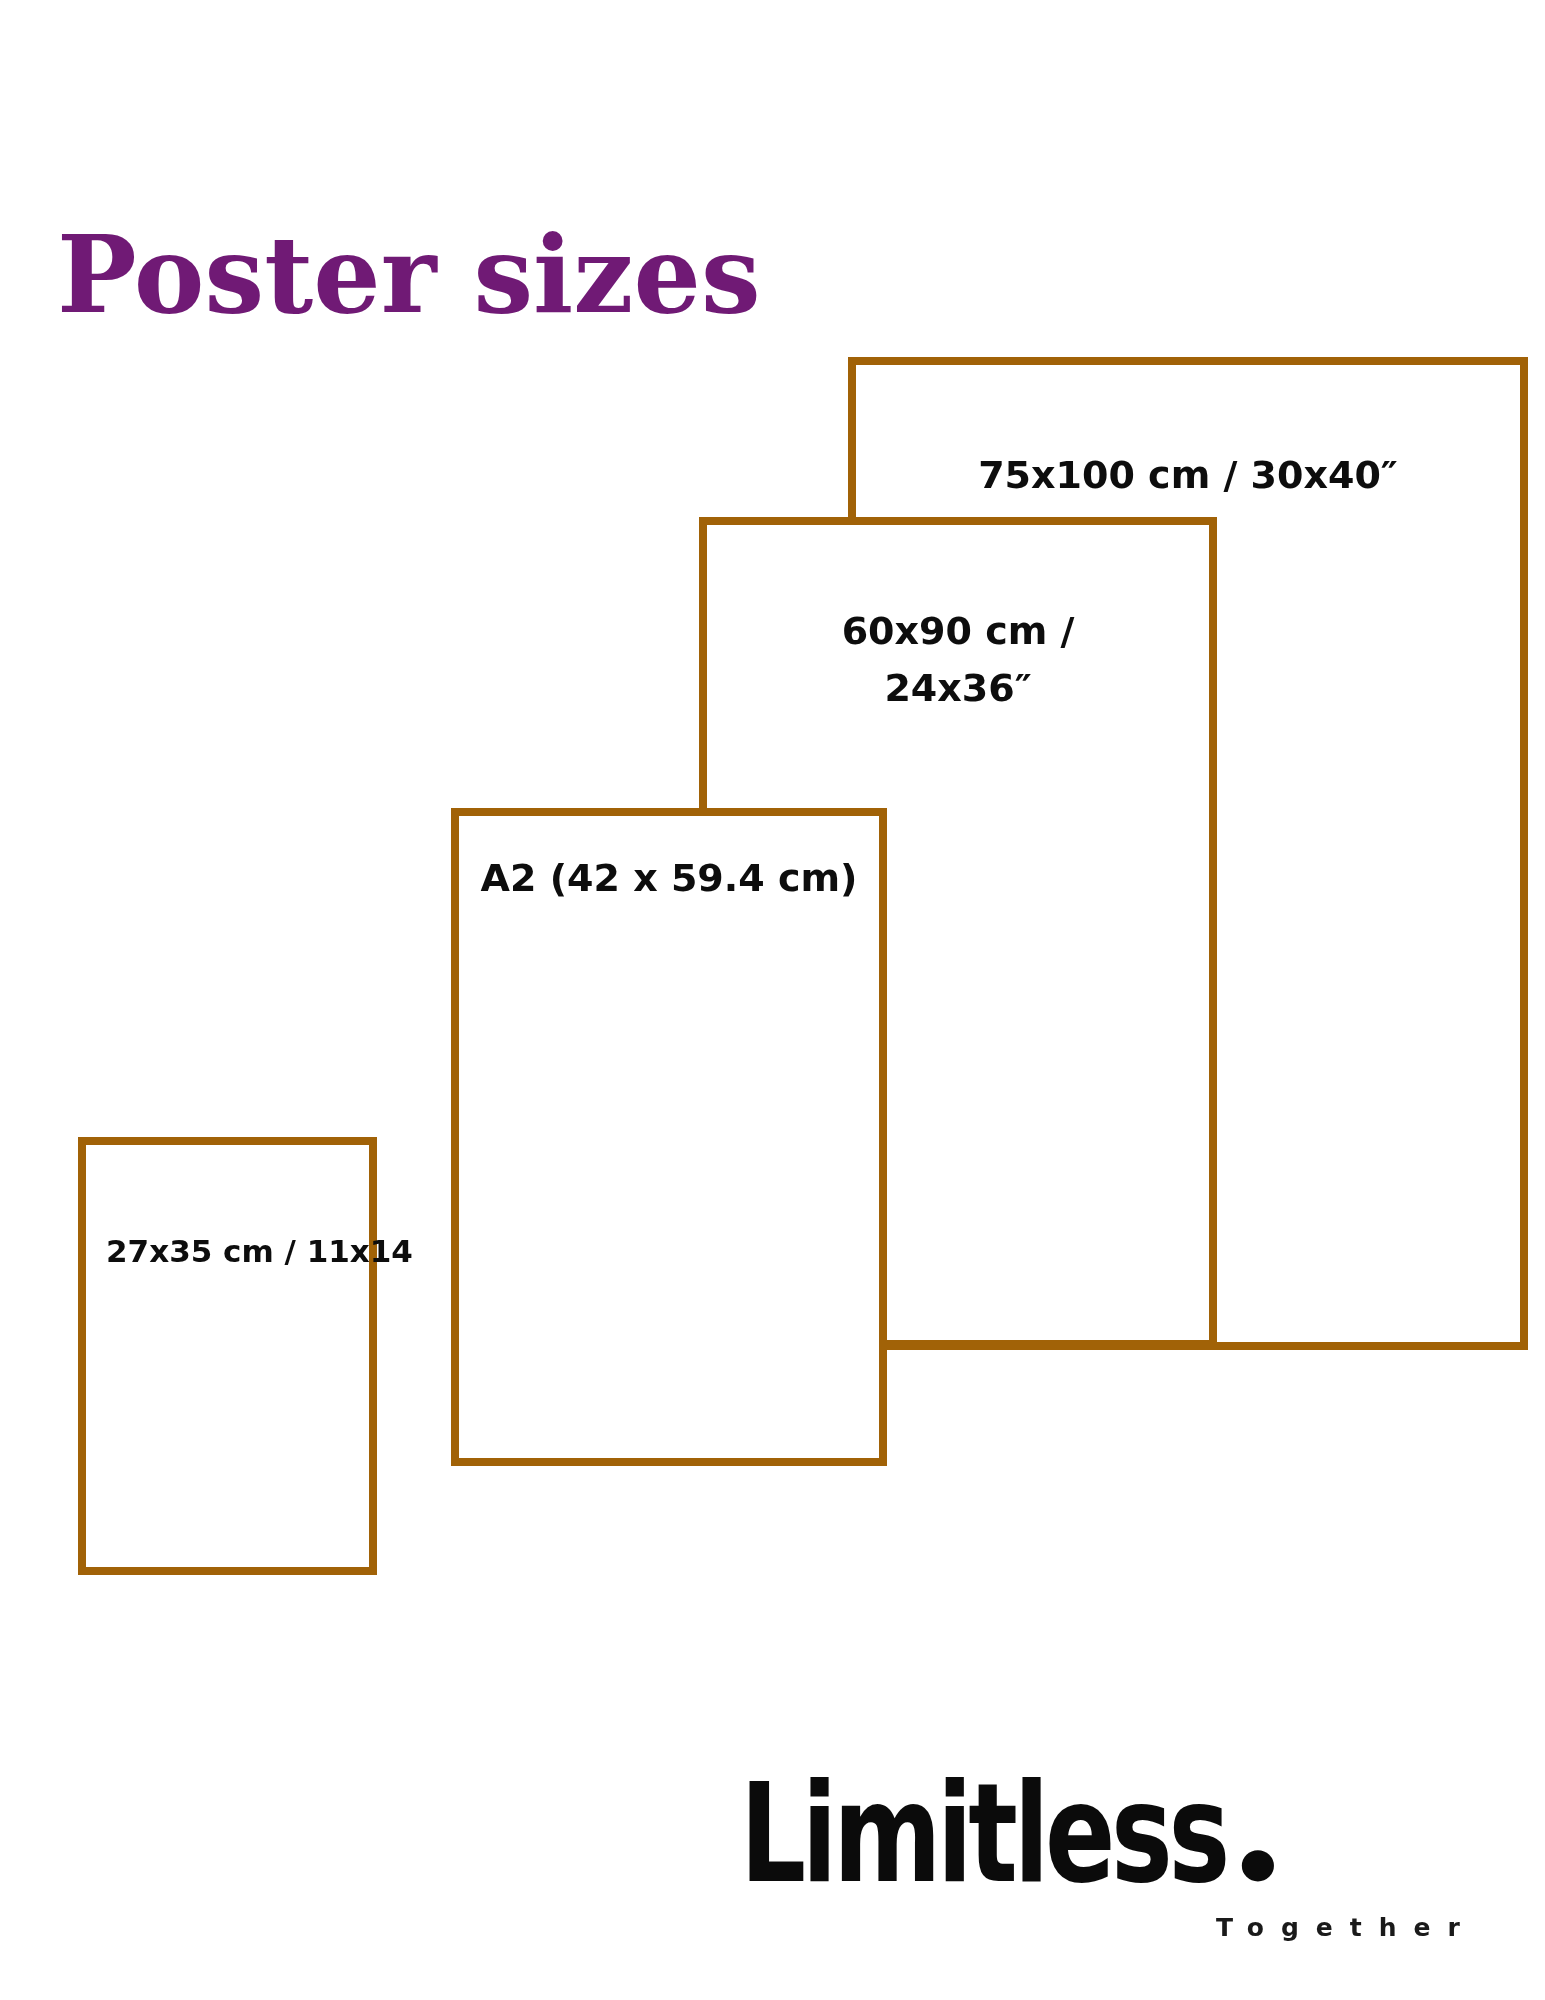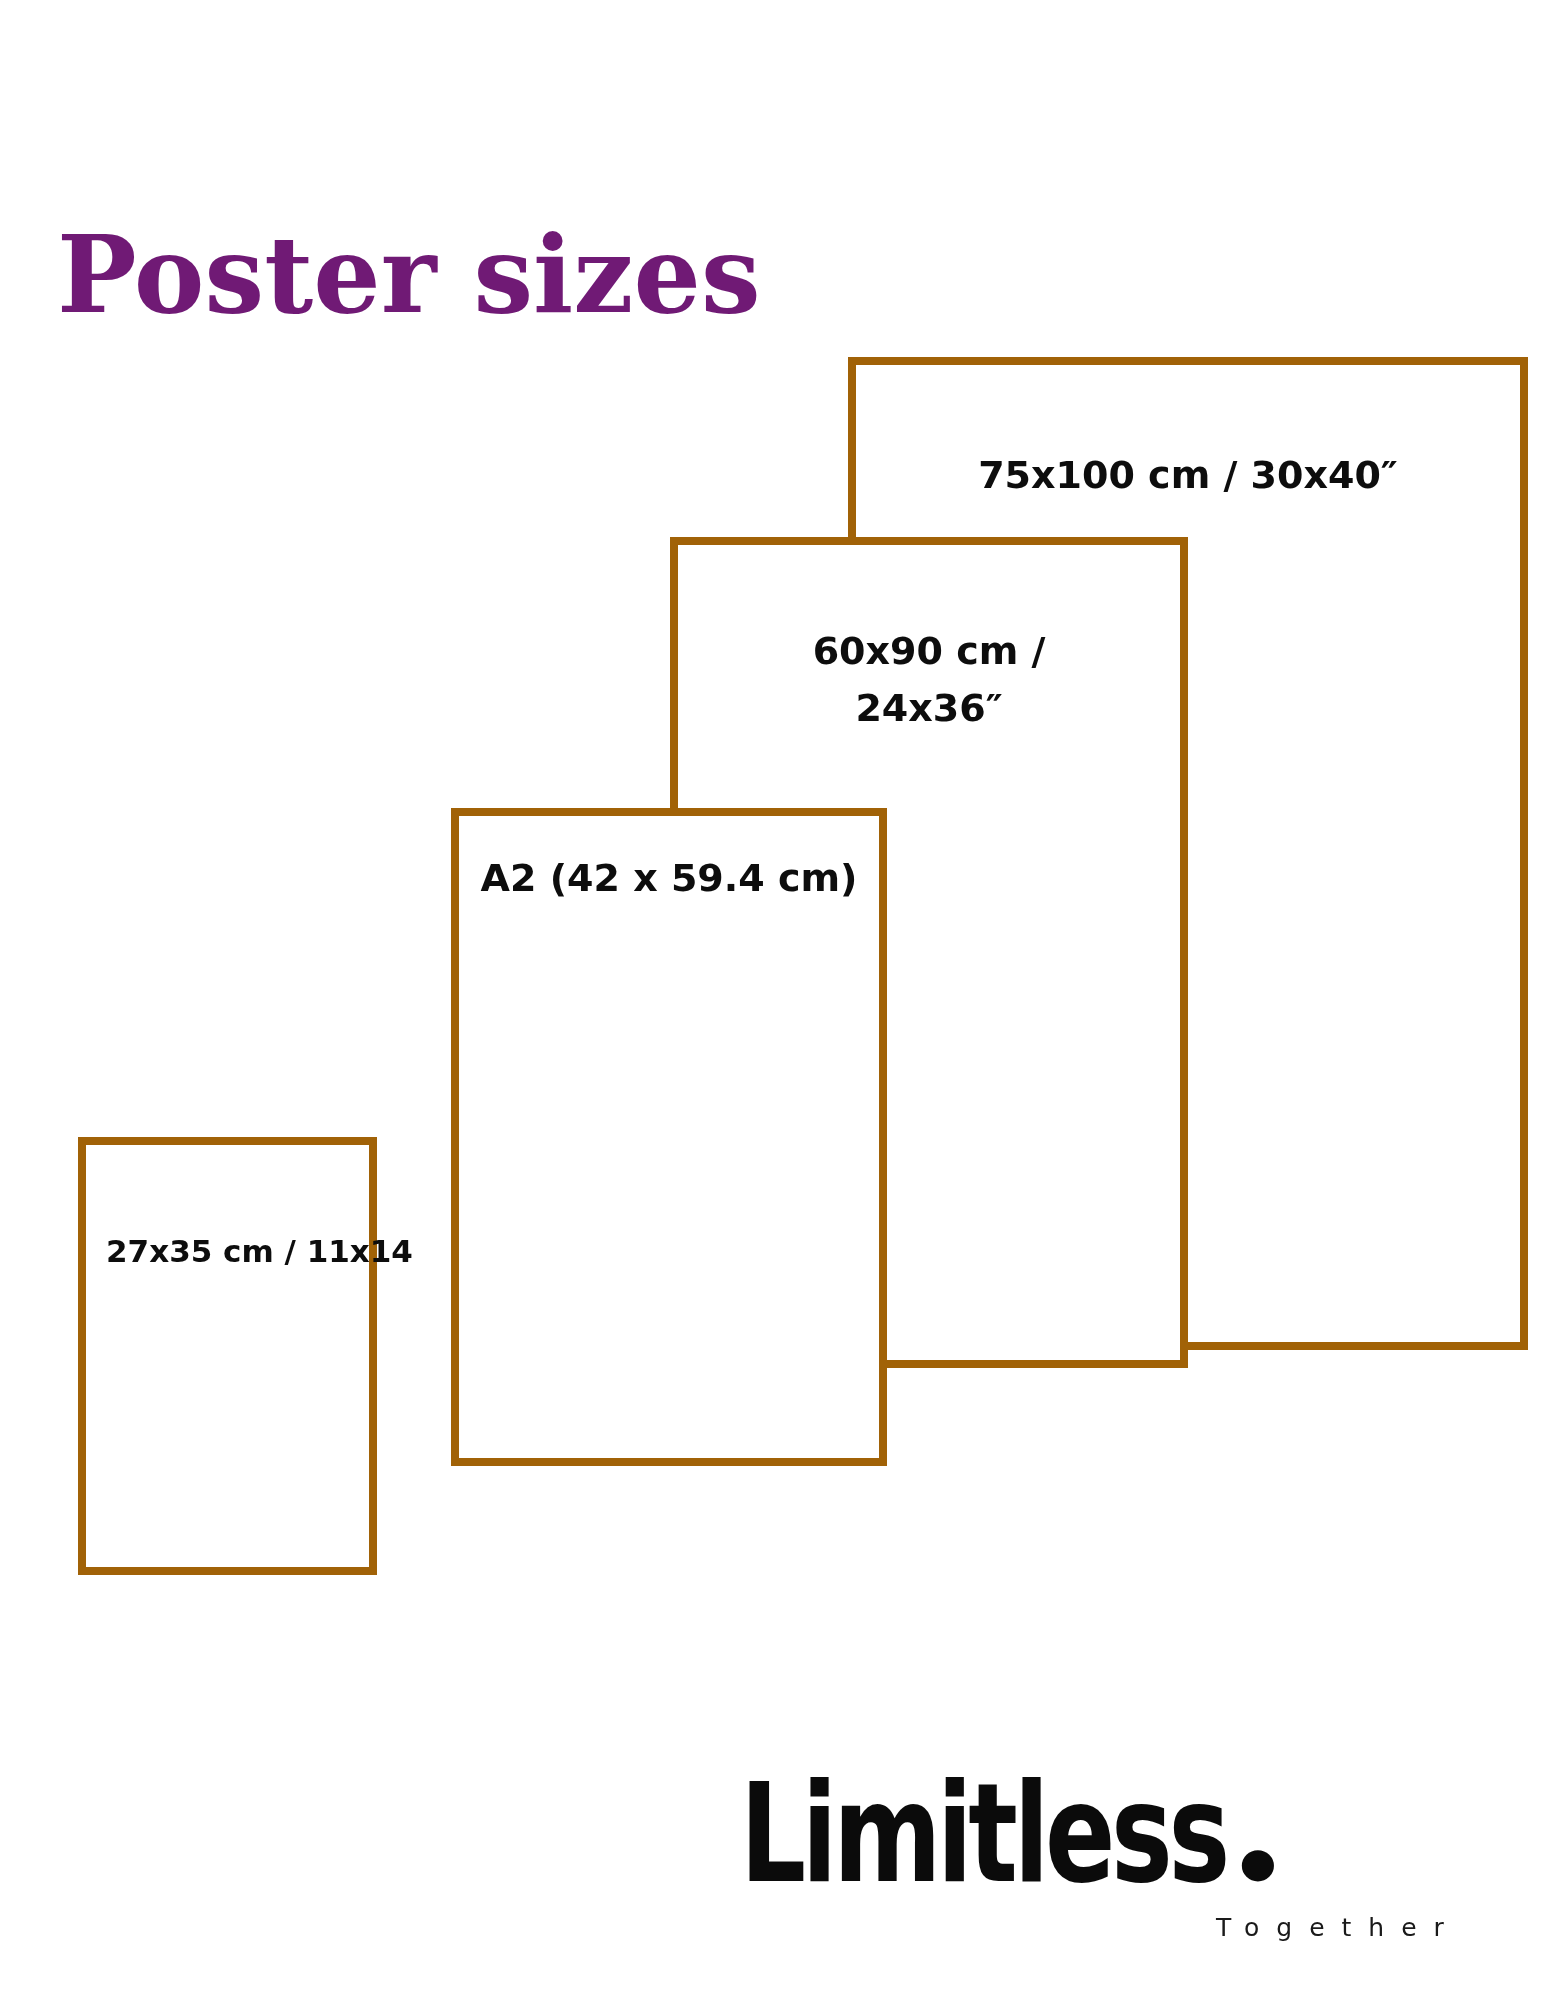--- a/index.html
+++ b/index.html
@@ -27,21 +27,21 @@
     white-space: nowrap;
   }
 
   .poster-rect {
     position: absolute;
     box-sizing: border-box;
     background: #ffffff;
     border: 8px solid #a16207;
   }
   .rect-75x100 { left: 848px; top: 357px;  width: 680px; height: 993px; z-index: 1; }
-  .rect-60x90  { left: 670px; top: 517px;  width: 518px; height: 831px; z-index: 2; margin-top: 20px; }
+  .rect-60x90  { left: 699px; top: 517px;  width: 518px; height: 831px; z-index: 2; }
   .rect-a2     { left: 451px; top: 808px;  width: 436px; height: 658px; z-index: 3; }
   .rect-a3     { left: 267px; top: 997px;  width: 359px; height: 526px; z-index: 4; }
   .rect-27x35  { left: 78px;  top: 1137px; width: 299px; height: 438px; z-index: 5; }
 
   .rect-label {
     position: absolute;
     left: 0;
     right: 0;
     text-align: center;
     font-weight: 700;
@@ -75,21 +75,21 @@
     background: #0b0b0b;
     border-radius: 50%;
     vertical-align: 0;
   }
 
   .brand-tagline {
     position: absolute;
     left: 1216px;
     top: 1913px;
     font-size: 25px;
-    font-weight: 400;
+    font-weight: 700;
     letter-spacing: 17px;
     color: #1a1a1a;
     white-space: nowrap;
   }
 </style>
 </head>
 <body>
 
 <div class="canvas">
 

